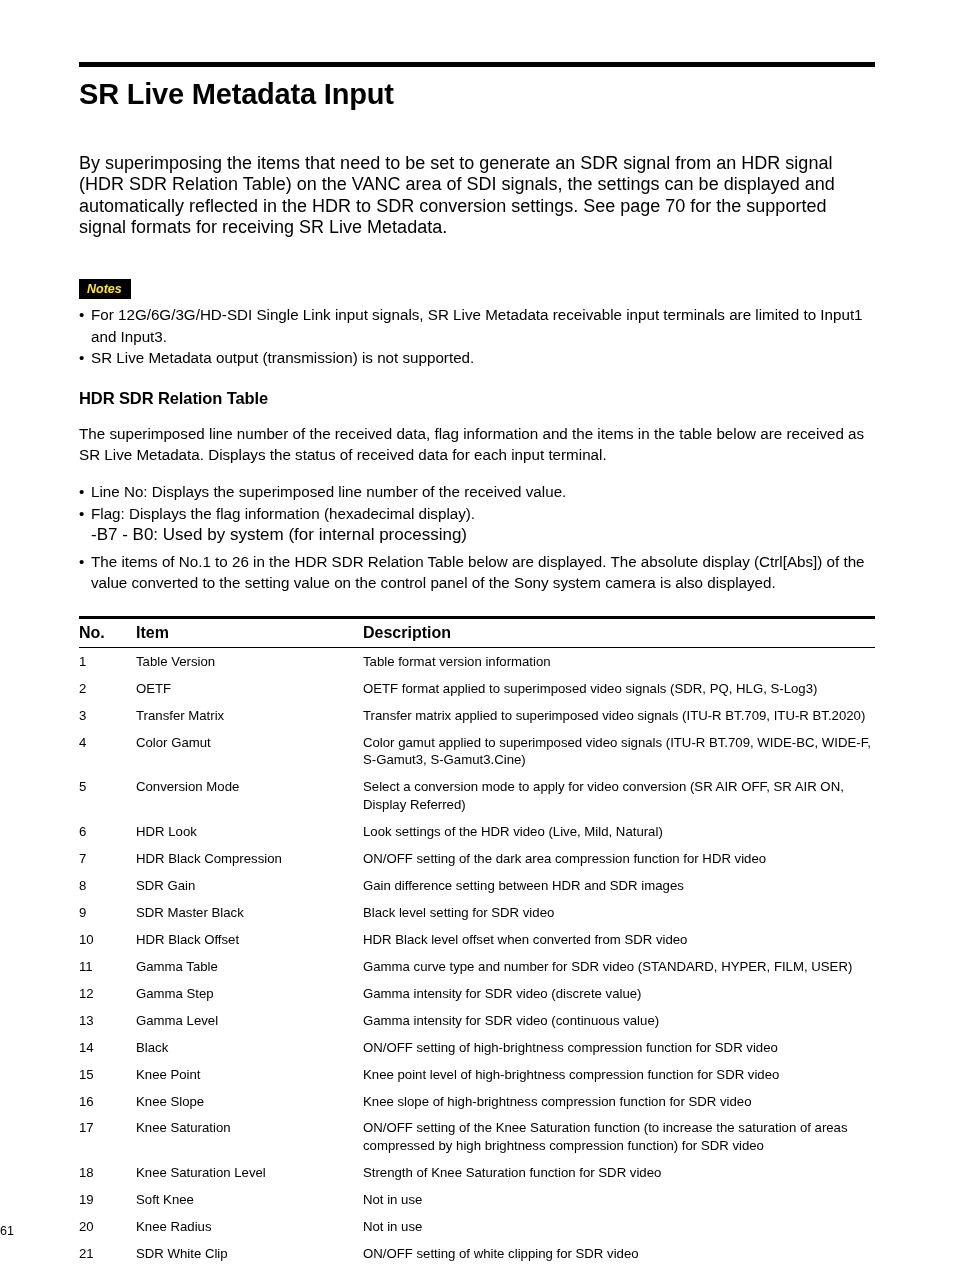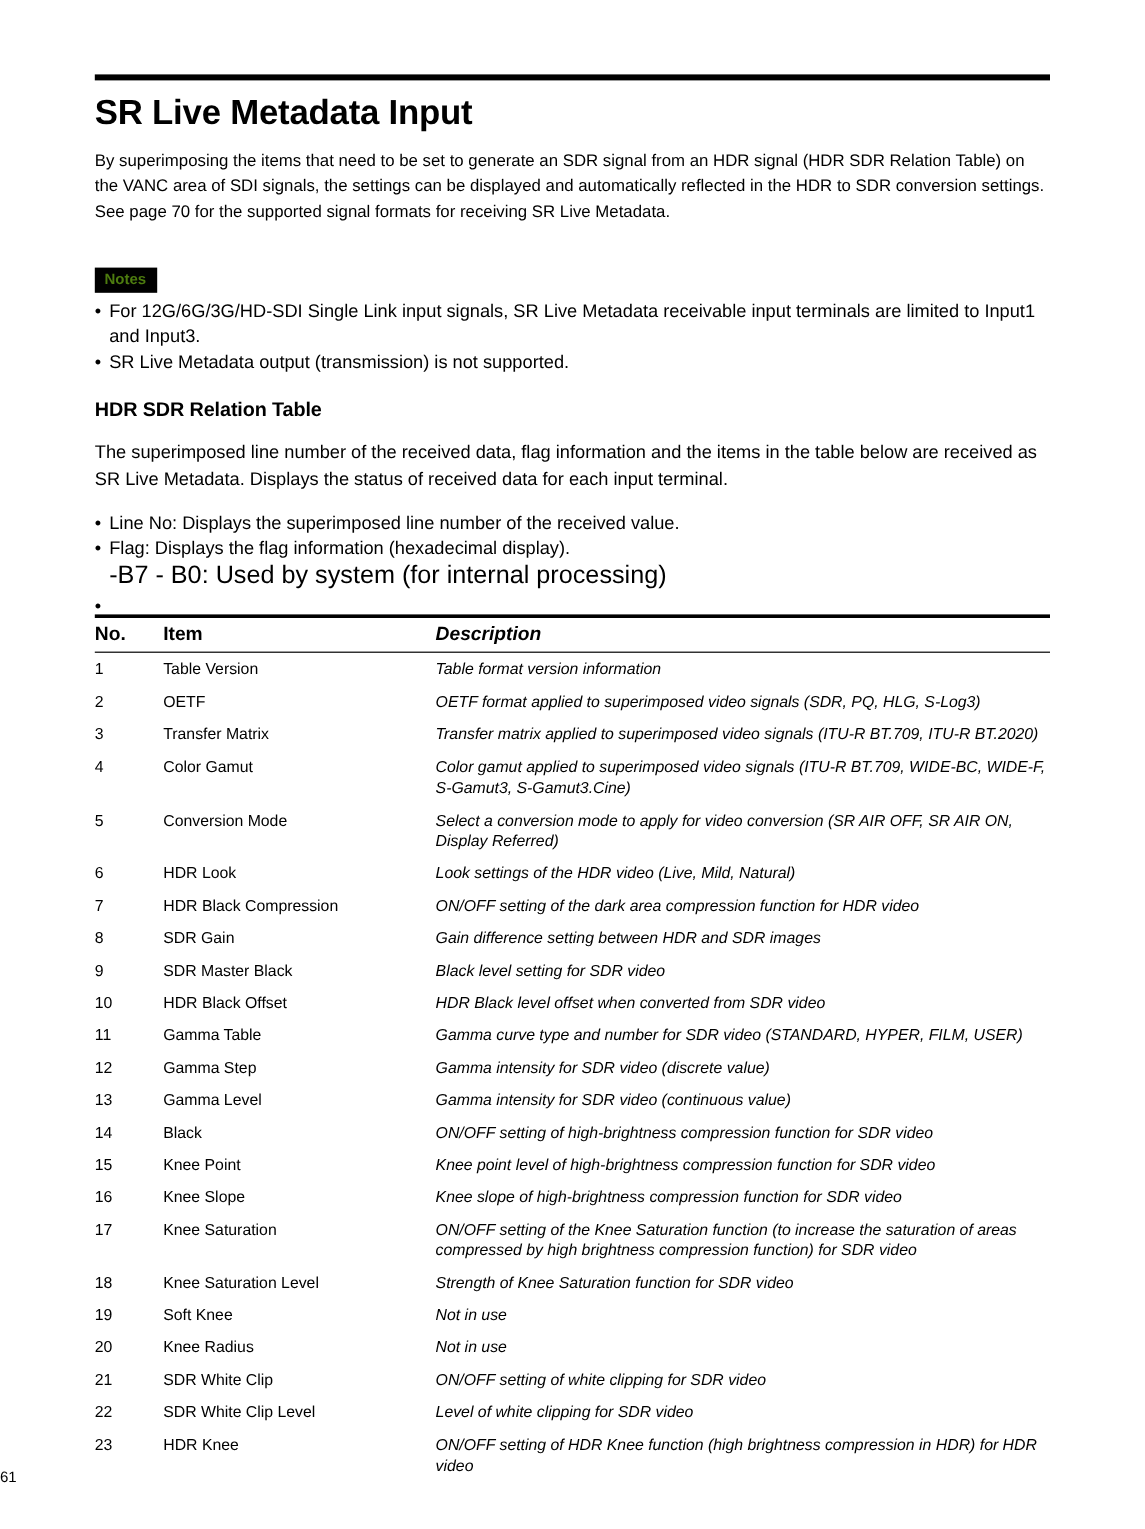--- a/index.html
+++ b/index.html
@@ -35,55 +35,56 @@
   }
   .page-title {
     font-size: 29px;
     font-weight: bold;
     letter-spacing: -0.2px;
     margin: 12px 0 0 0;
     line-height: 1.1;
   }
   
   .intro {
-    margin-top: 12px;
-    font-size: 14px;
+    margin-top: 42px;
+    font-size: 18px;
     line-height: 21.5px;
     width: 796px;
   }
   
   .notes-badge {
     display: inline-block;
     background: #000;
-    color: #4d7c0f;
+    color: #fde047;
     font-size: 12.5px;
     font-weight: bold;
     padding: 3px 9px 3px 8px;
     margin-top: 22px;
     line-height: 1.15;
+    font-style: italic;
   }
   ul.bullets {
     list-style: none;
     margin: 5px 0 0 0;
     padding: 0;
   }
   ul.bullets > li {
     position: relative;
     padding-left: 12px;
     font-size: 15.2px;
     line-height: 21.5px;
   }
   ul.bullets > li .bullet-dot {
     position: absolute;
     left: 0;
     top: 0;
   }
   .subline {
     padding-left: 12px;
-    font-size: 21px;
+    font-size: 17px;
     line-height: 21.5px;
   }
   
   .section-heading {
     font-size: 16.5px;
     font-weight: bold;
     margin-top: 20px;
     margin-bottom: 1px;
     letter-spacing: -0.1px;
   }
@@ -123,21 +124,21 @@
     padding: 5px 0 5px 0;
   }
   table.data td {
     font-size: 13.2px;
     line-height: 17.5px;
     padding: 5.1px 0 4.4px 0;
   }
   .col-no   { width: 57px; }
   .col-item { width: 219px; padding-right: 8px !important; }
   .col-desc { width: 520px; }
-  td.col-desc, th.col-desc { padding-right: 2px; font-style: italic; }
+  td.col-desc, th.col-desc { padding-right: 2px; }
   
   .page-number {
     position: absolute;
     left: 0;
     top: 1224px;
     width: 954px;
     font-size: 12.5px;
   }
 </style>
 </head>
@@ -173,20 +174,21 @@
       </li>
       <li>
         <span class="bullet-dot">•</span>
         <span>Flag: Displays the flag information (hexadecimal display).</span>
       </li>
     </ul>
     <div class="subline">-B7 - B0: Used by system (for internal processing)</div>
     <ul class="bullets">
       <li>
         <span class="bullet-dot">•</span>
+        <span>The items of No.1 to 26 in the HDR SDR Relation Table below are displayed. The absolute display (Ctrl[Abs]) of the value converted to the setting value on the control panel of the Sony system camera is also displayed.</span>
       </li>
     </ul>
 
     <div class="rel-table">
       <div class="rule-thick"></div>
       <table class="data">
         <thead>
           <tr>
             <th class="col-no">No.</th>
             <th class="col-item">Item</th>

